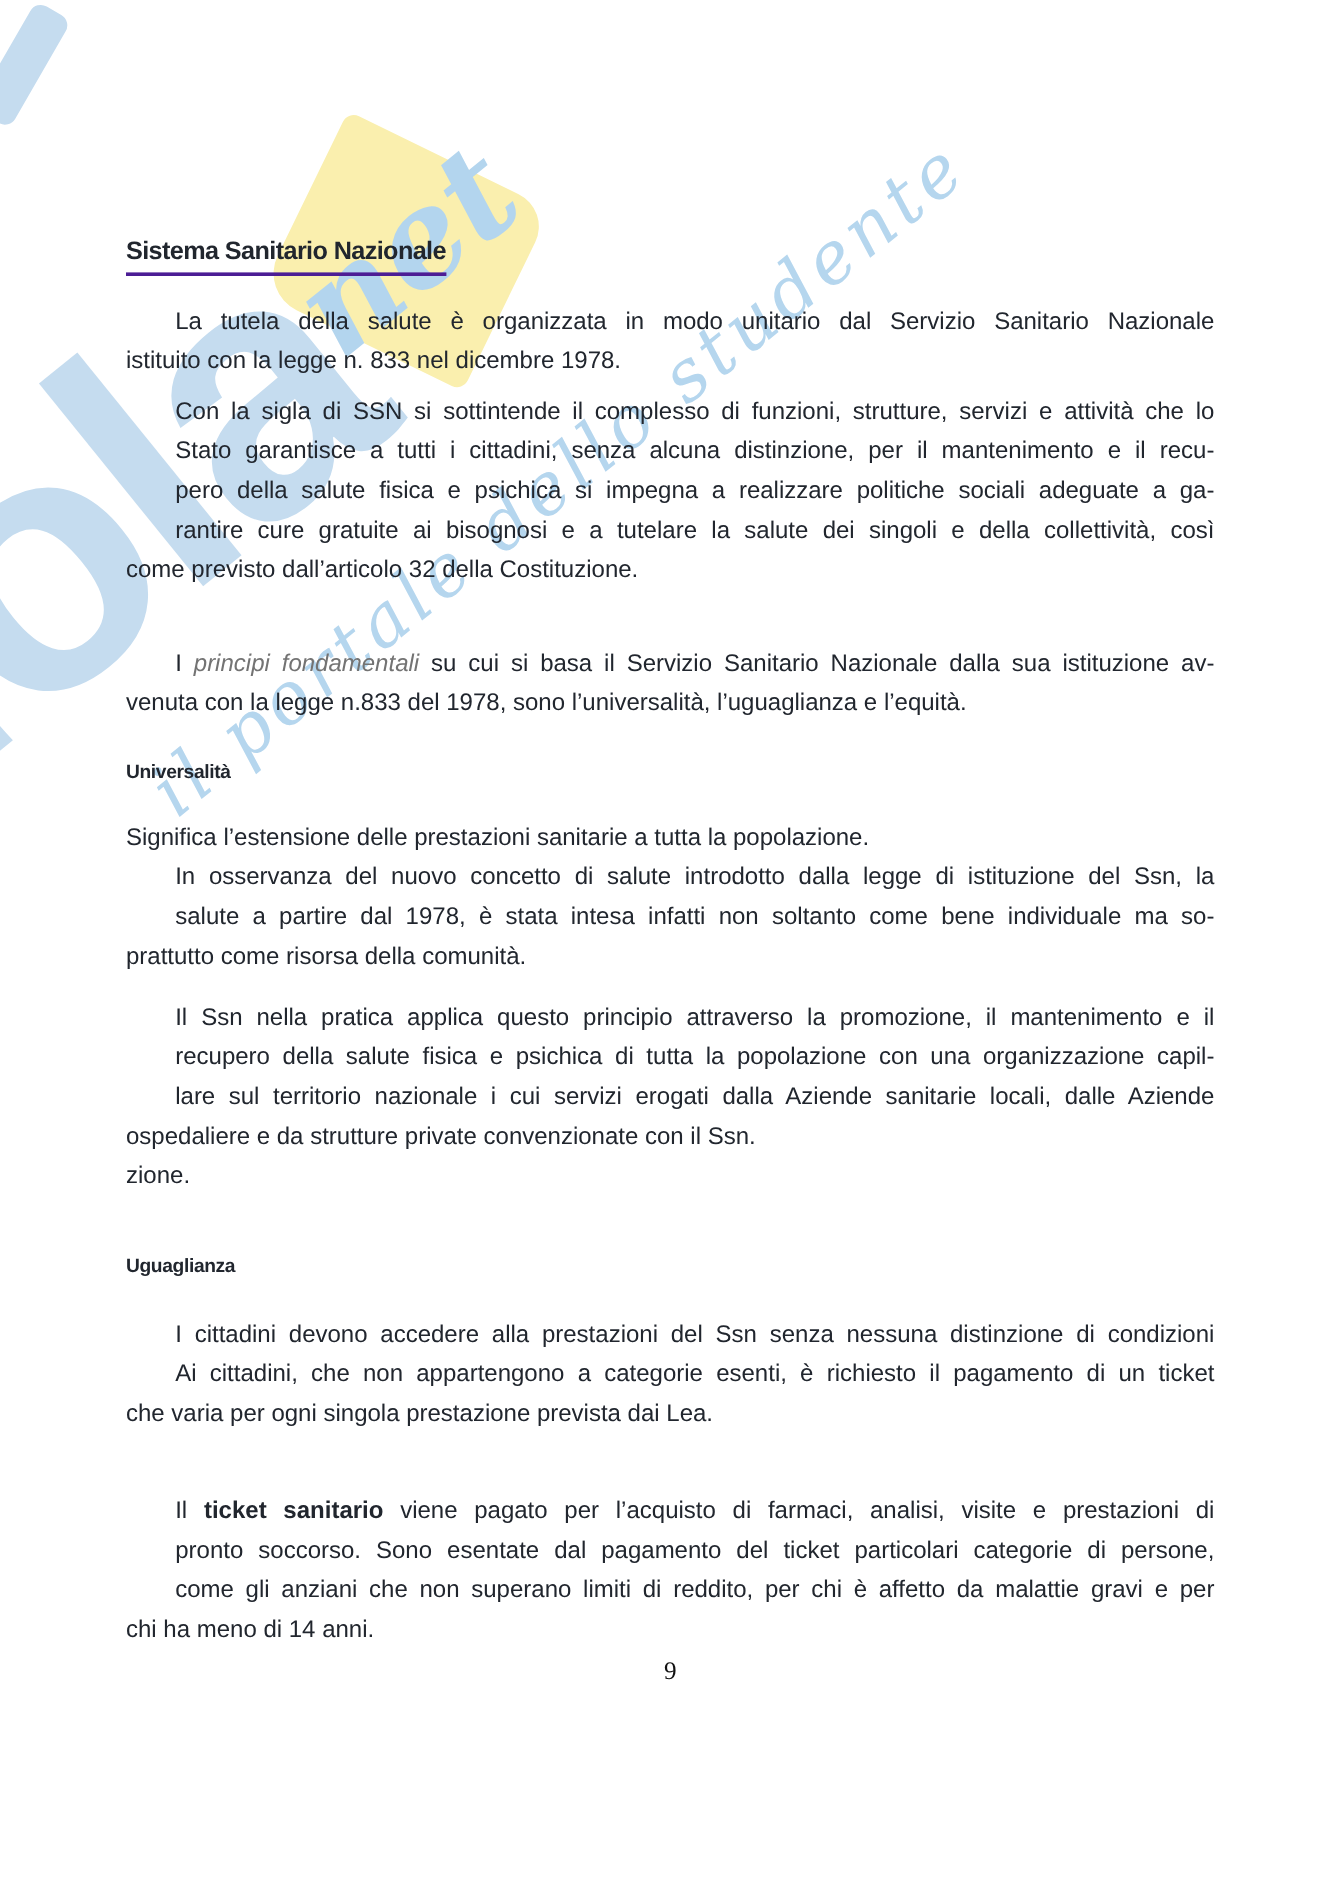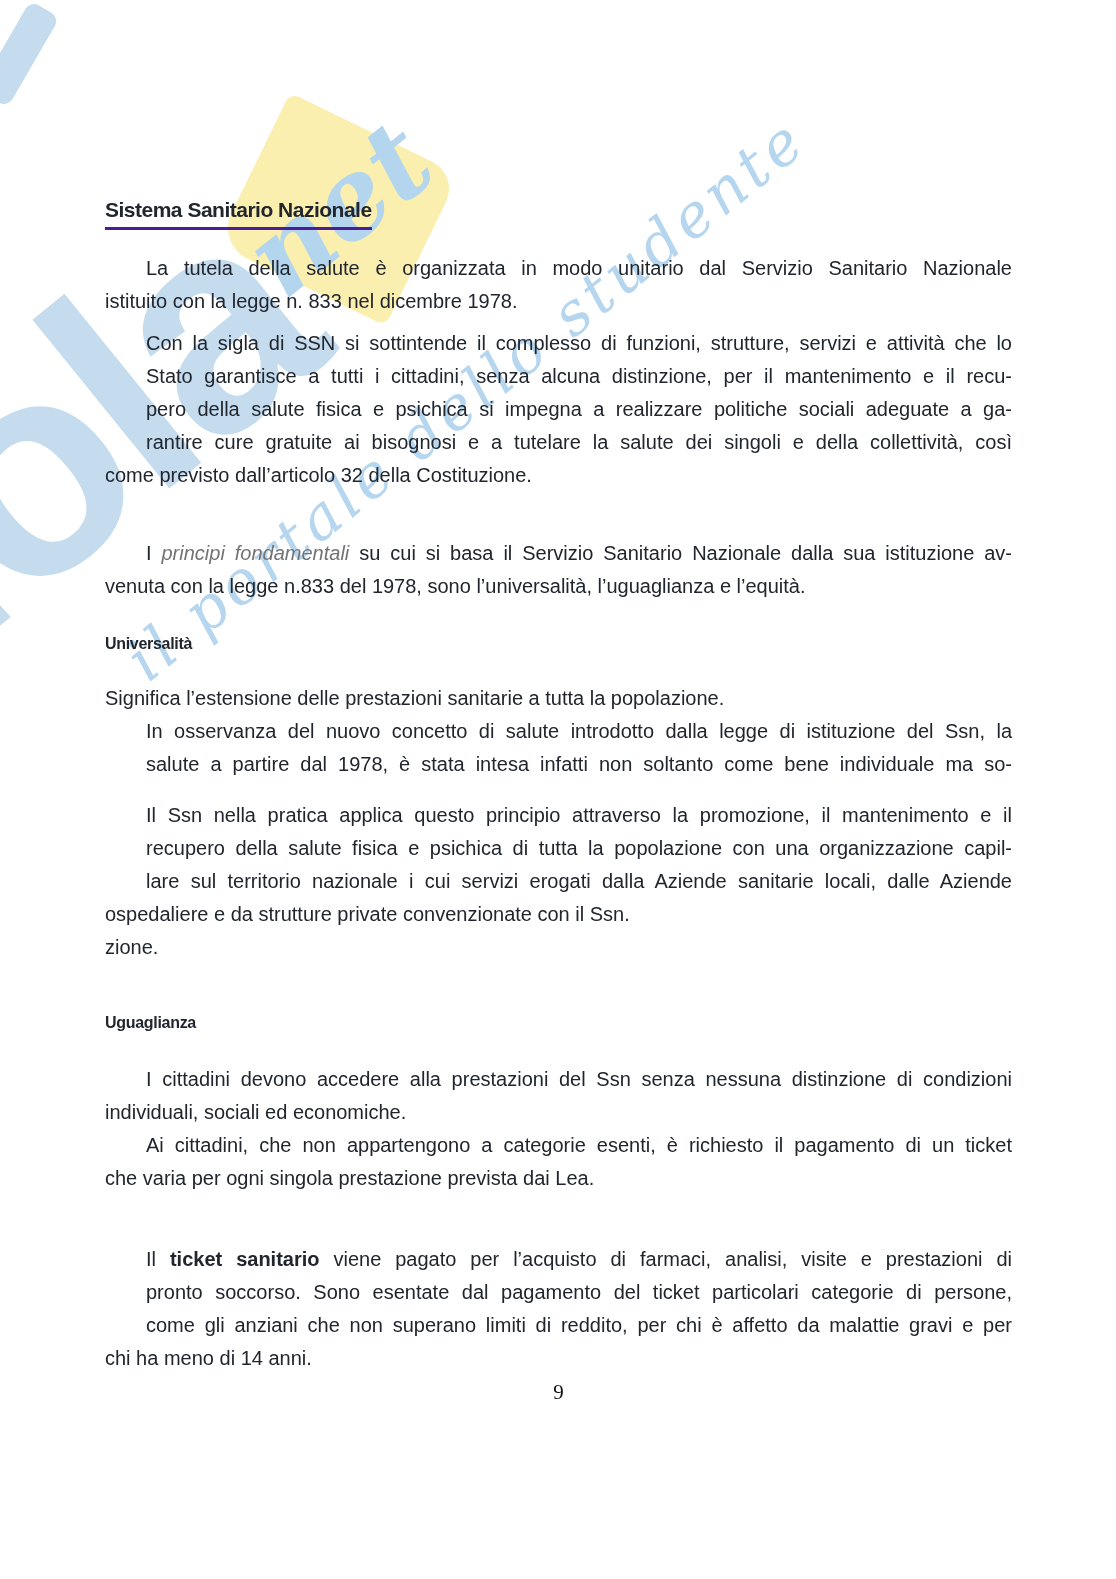--- a/index.html
+++ b/index.html
@@ -79,35 +79,35 @@
       <div class="ln j"><span>I </span><span class="em-blue">principi fondamentali</span><span> su cui si basa il Servizio Sanitario Nazionale dalla sua istituzione av-</span></div>
       <div class="ln">venuta con la legge n.833 del 1978, sono l’universalità, l’uguaglianza e l’equità.</div>
     </div>
 
     <div class="heading sp22">Universalità</div>
 
     <div class="para sp18">
       <div class="ln">Significa l’estensione delle prestazioni sanitarie a tutta la popolazione.</div>
       <div class="ln j">In osservanza del nuovo concetto di salute introdotto dalla legge di istituzione  del Ssn, la</div>
       <div class="ln j">salute a partire dal 1978, è stata intesa infatti non soltanto come bene individuale ma so-</div>
+      <div class="ln">prattutto come risorsa della comunità.</div>
     </div>
 
     <div class="para sp42">
       <div class="ln j">Il Ssn nella pratica applica questo principio attraverso la promozione, il mantenimento e il</div>
       <div class="ln j">recupero della salute fisica e psichica di tutta la popolazione con una organizzazione capil-</div>
       <div class="ln j">lare sul territorio nazionale i cui servizi erogati dalla Aziende sanitarie locali, dalle Aziende</div>
       <div class="ln">ospedaliere e da strutture private convenzionate con il Ssn.</div>
       <div class="ln">zione.</div>
     </div>
 
     <div class="heading sp24">Uguaglianza</div>
 
     <div class="para sp48">
       <div class="ln j">I cittadini devono accedere alla prestazioni del Ssn senza nessuna distinzione di condizioni</div>
-      <div class="ln">individuali, sociali ed economiche.</div>
       <div class="ln j">Ai cittadini, che non appartengono a categorie esenti, è richiesto il pagamento di un ticket</div>
       <div class="ln">che varia per ogni singola prestazione prevista dai Lea.</div>
     </div>
 
     <div class="para">
       <div class="ln j"><span>Il </span><span class="b">ticket sanitario</span><span> viene pagato per l’acquisto di farmaci, analisi, visite e prestazioni di</span></div>
       <div class="ln j">pronto soccorso. Sono esentate dal pagamento del ticket particolari categorie di persone,</div>
       <div class="ln j">come gli anziani che non superano limiti di reddito, per chi è affetto da malattie gravi e per</div>
       <div class="ln">chi ha meno di 14 anni.</div>
     </div>

